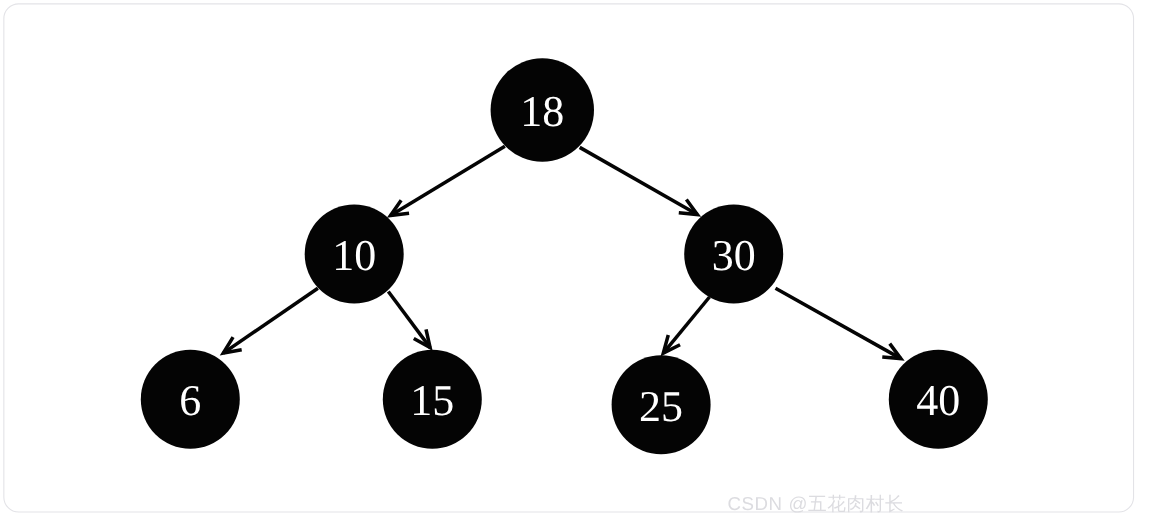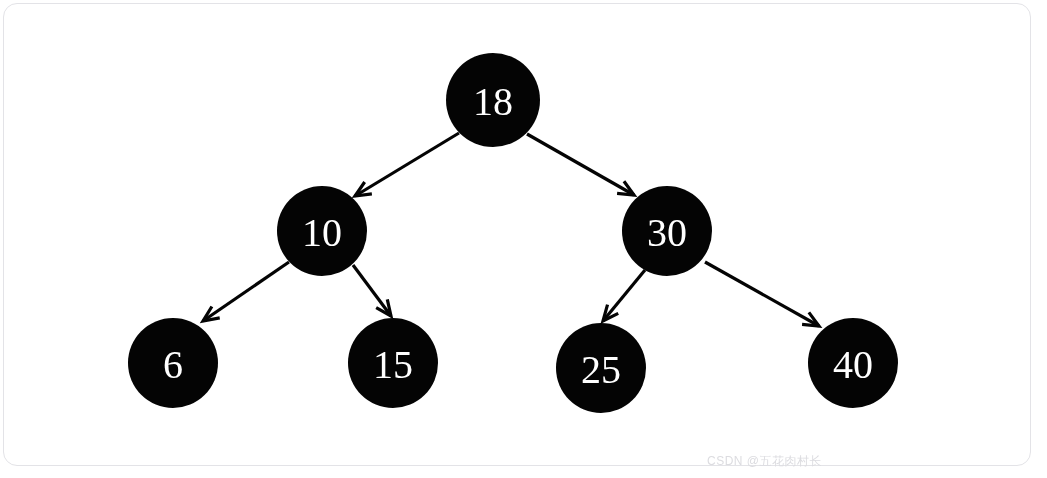--- a/index.html
+++ b/index.html
@@ -59,21 +59,21 @@
     stroke-width: 3.2;
     fill: none;
     stroke-linecap: butt;
     stroke-linejoin: miter;
   }
   #watermark {
     position: absolute;
     right: 9px;
     bottom: 8px;
     font-family: "Liberation Sans", sans-serif;
-    font-size: 12px;
+    font-size: 17px;
     color: #dcdce0;
     letter-spacing: 0.5px;
     white-space: nowrap;
     user-select: none;
   }
 </style>
 </head>
 <body>
 
 <div id="page">

